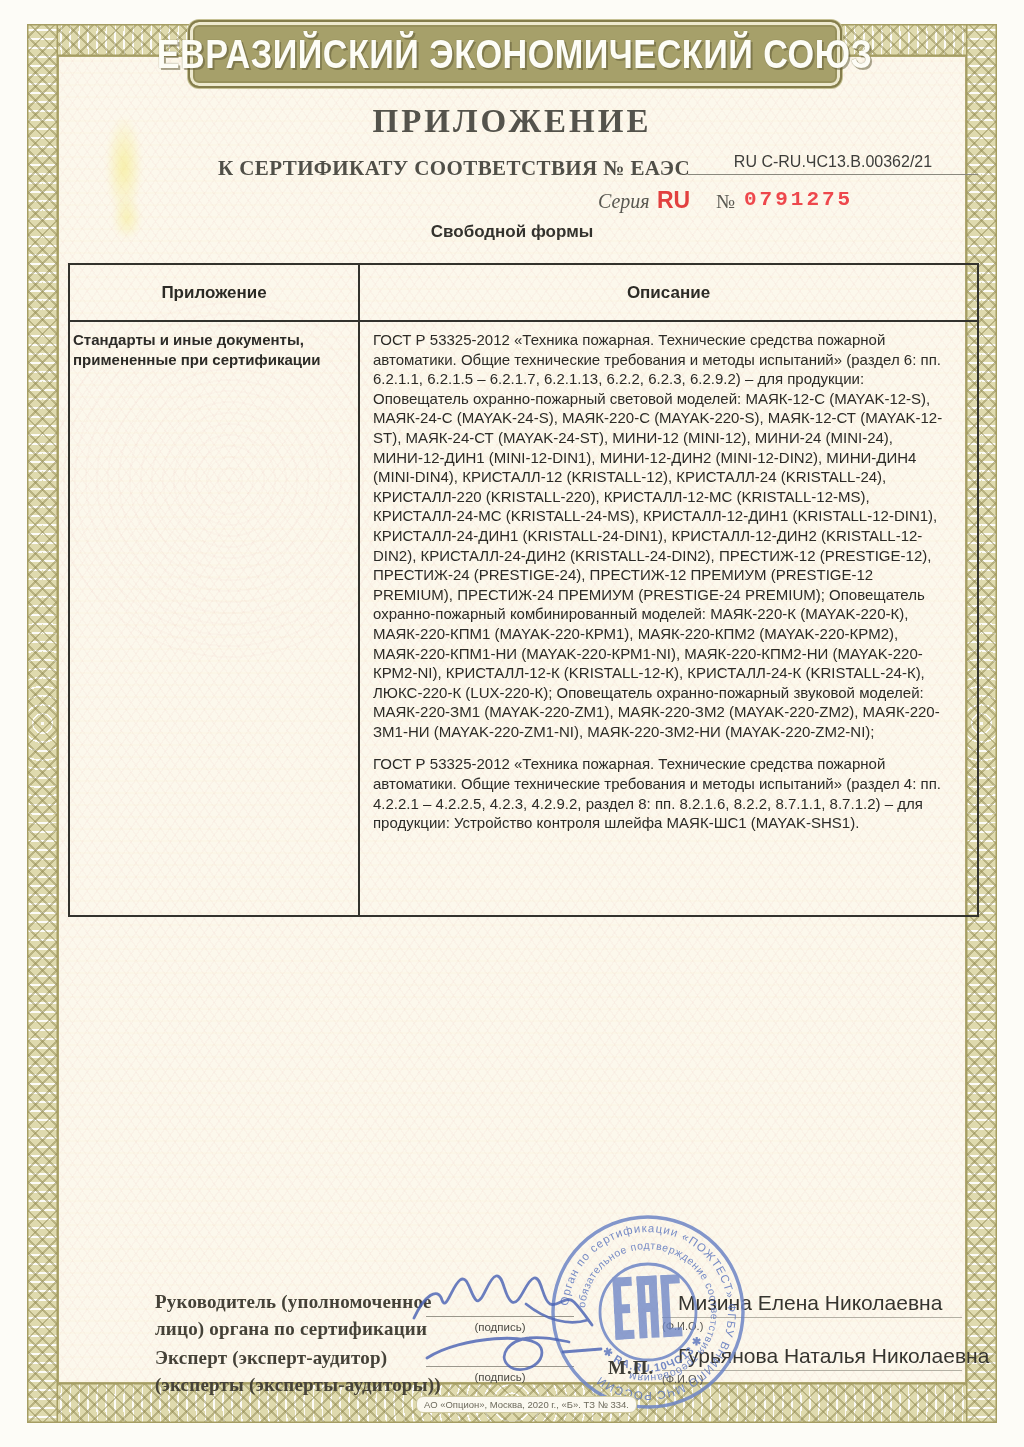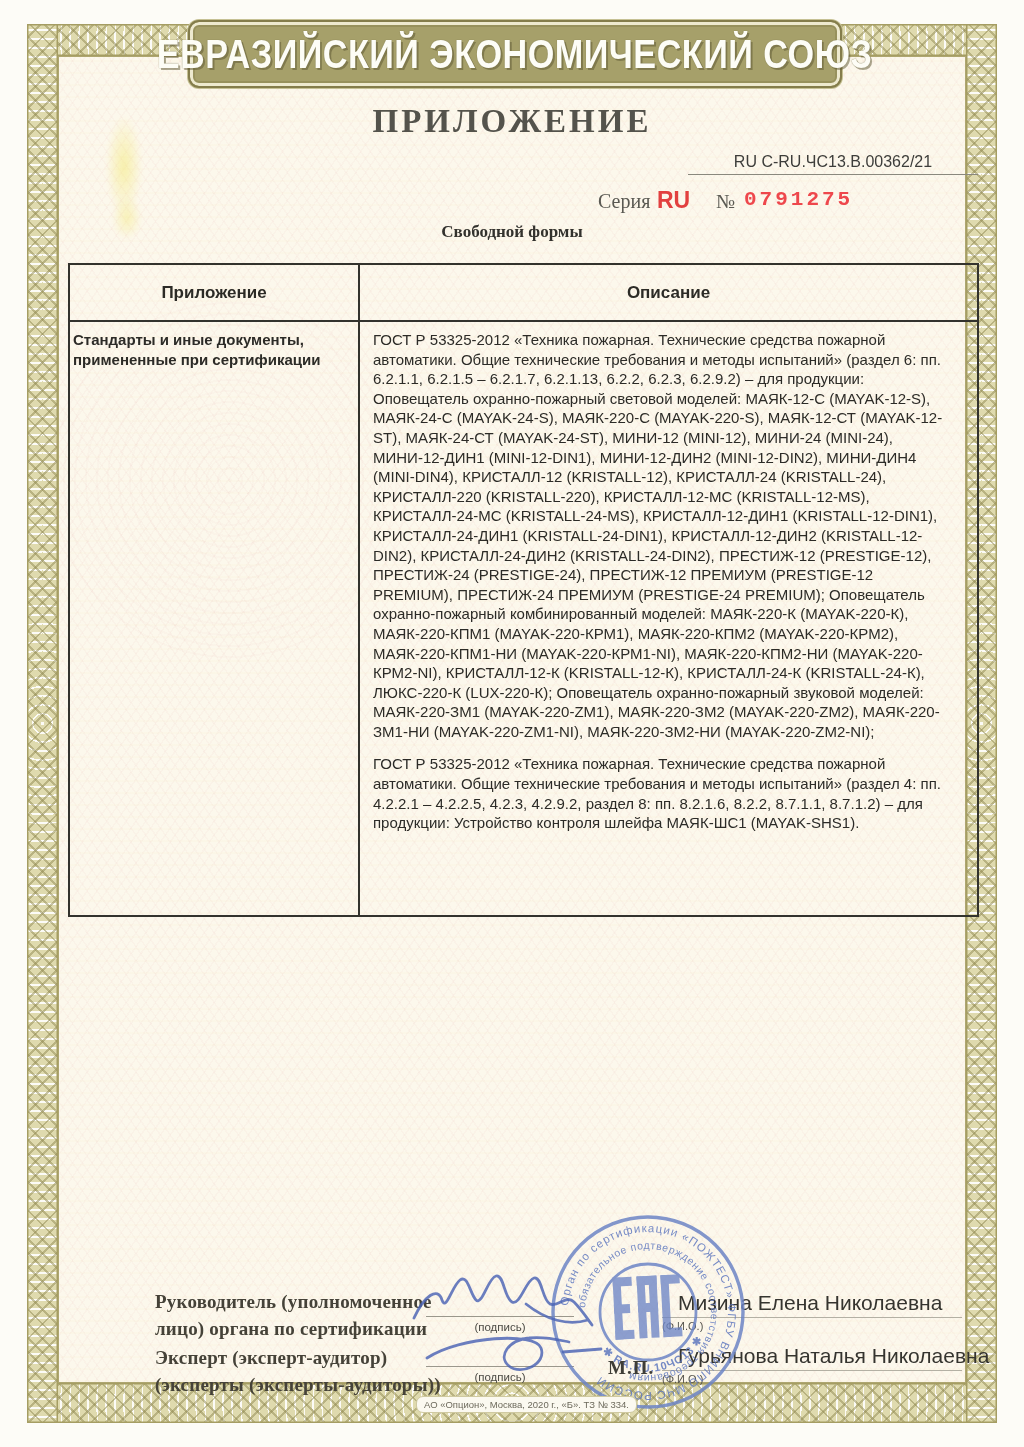--- a/index.html
+++ b/index.html
@@ -42,26 +42,26 @@
     transform:scaleY(1.14) scaleX(.95);letter-spacing:.5px;
     text-shadow:0 0 1px #6e6840, 2px 2px 0 rgba(92,86,50,.5);}
 
   
   .title{position:absolute;left:0;right:0;top:103px;text-align:center;
     font-family:"Liberation Serif",serif;font-weight:700;font-size:33px;letter-spacing:3px;color:#54534c;}
   .cert-label{position:absolute;left:218px;top:156px;font-family:"Liberation Serif",serif;
     font-weight:700;font-size:21px;color:#504f48;letter-spacing:.4px;}
   .cert-number{position:absolute;left:688px;top:153px;width:290px;text-align:center;
     font-size:16px;color:#3d3d3a;border-bottom:1.5px solid #8a887e;padding-bottom:3px;}
-  .series-label{position:absolute;left:598px;top:190px;font-family:"Liberation Serif",serif;font-size:20px;color:#5a5952;}
+  .series-label{position:absolute;left:598px;top:190px;font-family:"Liberation Serif",serif;font-size:20px;color:#5a5952;font-style:italic;}
   .series-value{position:absolute;left:657px;top:187px;font-family:Liberation Sans, sans-serif;font-weight:700;font-size:23px;color:#e2403f;}
   .num-sign{position:absolute;left:716px;top:190px;font-family:"Liberation Serif",serif;font-size:20px;color:#5a5952;}
   .form-number{position:absolute;left:744px;top:188px;font-family:"Liberation Mono",monospace;font-weight:700;
     font-size:21px;letter-spacing:3px;color:#ee474c;}
-  .form-type{position:absolute;left:0;right:0;top:222px;text-align:center;font-weight:700;font-size:17px;color:#33322e;font-family:Liberation Serif, serif;}
+  .form-type{position:absolute;left:0;right:0;top:222px;text-align:center;font-weight:700;font-size:17px;color:#33322e;}
 
   
   .doc-table{position:absolute;left:68px;top:263px;width:907px;height:650px;
     border:2px solid #33332d;display:flex;flex-direction:column;background:transparent;}
   .t-head{display:flex;height:55px;border-bottom:2px solid #33332d;flex:none;}
   .t-head .cell{display:flex;align-items:center;justify-content:center;font-weight:700;font-size:17px;color:#2c2b27;}
   .col-a{width:290px;border-right:2px solid #33332d;box-sizing:border-box;flex:none;}
   .col-b{flex:1;}
   .t-body{display:flex;flex:1;overflow:hidden;}
   .appendix-cell{padding:8px 3px;font-weight:700;font-size:15px;line-height:20px;color:#2c2b27;}
@@ -113,20 +113,21 @@
   <div class="watermark-rings"></div>
   <div class="smudge smudge-a"></div>
   <div class="smudge smudge-b"></div>
   <div class="inner-frame"></div>
 
   <div class="banner">
     <span class="banner-text">ЕВРАЗИЙСКИЙ ЭКОНОМИЧЕСКИЙ СОЮЗ</span>
   </div>
 
   <div class="title">ПРИЛОЖЕНИЕ</div>
+  <div class="cert-label">К СЕРТИФИКАТУ СООТВЕТСТВИЯ № ЕАЭС</div>
   <div class="cert-number">RU C-RU.ЧС13.В.00362/21</div>
   <div class="series-label">Серия</div>
   <div class="series-value">RU</div>
   <div class="num-sign">№</div>
   <div class="form-number">0791275</div>
   <div class="form-type">Свободной формы</div>
 
   <div class="doc-table">
     <div class="t-head">
       <div class="cell col-a">Приложение</div>

